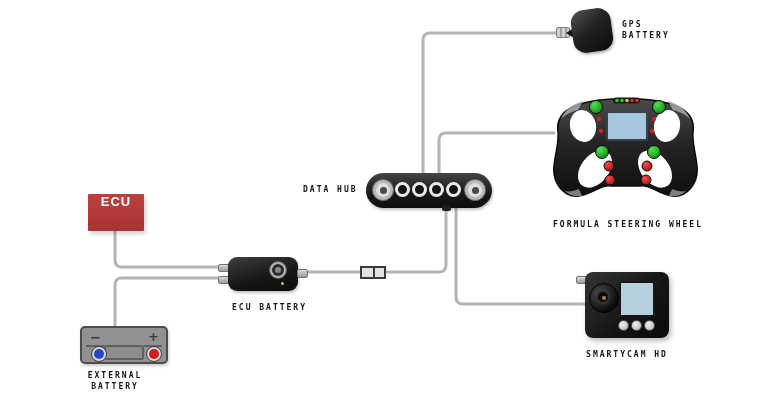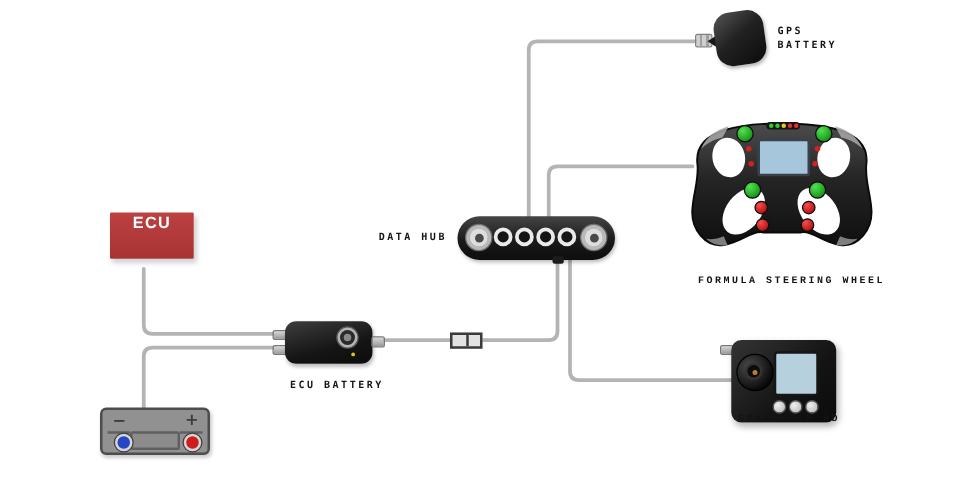--- a/index.html
+++ b/index.html
@@ -1,25 +1,25 @@
 <!DOCTYPE html>
 <html><head>
 <meta charset="utf-8">
 <style>
   html,body{margin:0;padding:0;background:#fff;}
   #stage{position:relative;width:784px;height:403px;background:#ffffff;overflow:hidden;
          font-family:"DejaVu Sans Mono",monospace;}
   .lbl{position:absolute;font:700 8px "DejaVu Sans Mono",monospace;letter-spacing:2px;
        color:#141414;line-height:11px;white-space:nowrap;z-index:5;}
-  .center{text-align:right;font-family:Liberation Mono, monospace;}
+  .center{text-align:center;}
   svg.wires{position:absolute;left:0;top:0;z-index:1;}
   .dev{position:absolute;z-index:3;}
 
   
-  .ecu-box{left:88px;top:170px;width:67px;height:37px;background:linear-gradient(#bc4141,#a83333);
+  .ecu-box{left:88px;top:194px;width:56px;height:37px;background:linear-gradient(#bc4141,#a83333);
            box-shadow:2px 3px 4px rgba(0,0,0,.18);border-radius:1px;}
   .ecu-box span{display:block;text-align:center;line-height:37px;color:#fff;
                 font:700 13px "Liberation Sans",sans-serif;letter-spacing:1px;}
 
   
   .battery{left:80px;top:326px;width:88px;height:38px;background:#919191;border:2px solid #4d4d4d;
            border-radius:5px;box-sizing:border-box;box-shadow:1px 2px 3px rgba(0,0,0,.2);}
   .bat-sign{position:absolute;font:700 13px "DejaVu Sans",sans-serif;color:#3c3c3c;line-height:13px;}
   .bat-minus{left:8px;top:3px;}
   .bat-plus{left:66px;top:2px;}
@@ -134,20 +134,24 @@
     <span class="bat-sign bat-plus">+</span>
     <div class="bat-line" style="left:4px;width:18px;"></div>
     <div class="bat-line" style="left:62px;width:18px;"></div>
     <div class="bat-tray"></div>
     <div class="bat-term blue">
         <i></i>
       </div>
     <div class="bat-term red">
         <i></i>
       </div>
+  </div>
+  <div class="lbl center" style="left:69px;top:370px;width:92px;">
+    <div>EXTERNAL</div>
+    <div>BATTERY</div>
   </div>
 
   <div class="dev bridge">
     <div class="nub l1"></div>
     <div class="nub l2"></div>
     <div class="body"></div>
     <div class="nub r1"></div>
     <div class="ring-conn">
         <i>
           <b></b>
@@ -246,15 +250,15 @@
       <div class="lens">
           <i></i>
           <b></b>
         </div>
       <div class="screen"></div>
       <div class="btn" style="left:33px;"></div>
       <div class="btn" style="left:46px;"></div>
       <div class="btn" style="left:59px;"></div>
     </div>
   </div>
-  <div class="lbl center" style="left:582px;top:330px;width:90px;">SMARTYCAM HD</div>
+  <div class="lbl center" style="left:582px;top:349px;width:90px;">SMARTYCAM HD</div>
 
 </div>
 
 </body></html>

